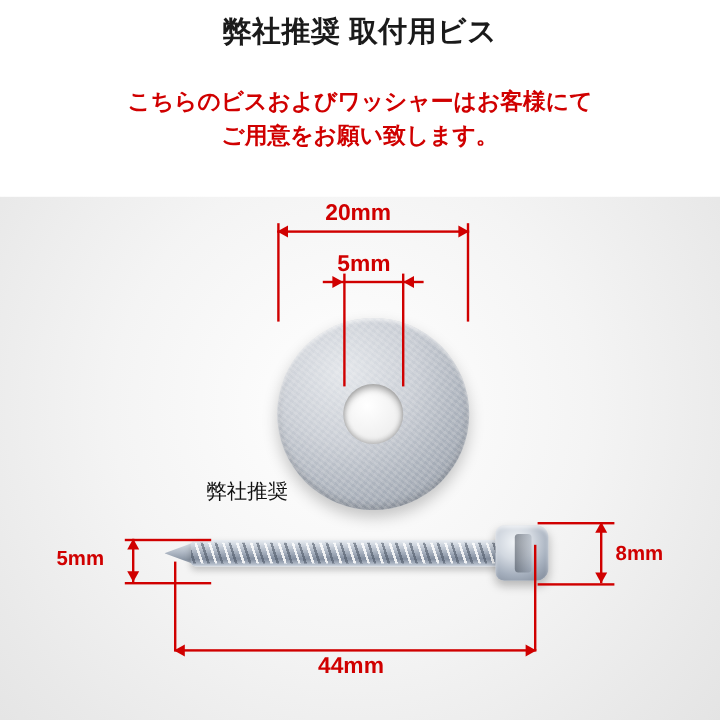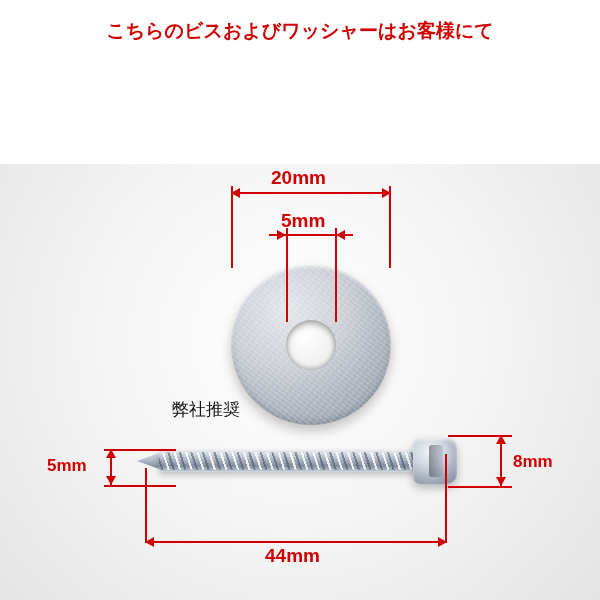--- a/index.html
+++ b/index.html
@@ -41,21 +41,21 @@
   }
   .subtitle {
     margin: 0;
     padding-top: 12px;
     font-size: 17px;
     font-weight: normal;
     color: #1a1a1a;
     line-height: 1.3;
   }
   .notice {
-    margin: 3px;
+    margin: 16px;
     padding-top: 14px;
     font-size: 19px;
     font-weight: bold;
     color: #d00000;
     line-height: 1.45;
   }
   .notice .line {
     display: block;
   }
 
@@ -233,22 +233,24 @@
     white-space: nowrap;
     z-index: 7;
   }
 </style>
 </head>
 <body>
 
 <div class="page">
 
   <div class="header">
+    <h1 class="title">弊社推奨 取付用ビス</h1>
     <p class="notice">
       <span class="line">こちらのビスおよびワッシャーはお客様にて</span>
+      <span class="line">ご用意をお願い致します。</span>
     </p>
   </div>
 
   <div class="photo">
 
     <div class="washer"></div>
     <div class="washer-hole"></div>
 
     <div class="screw">
       <div class="screw-tip"></div>

